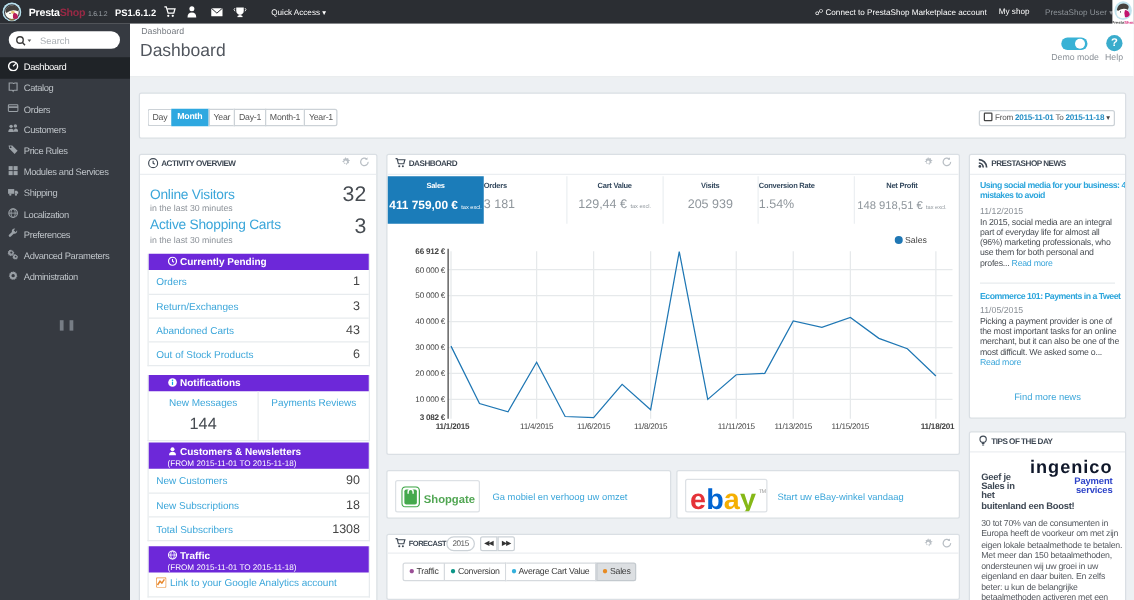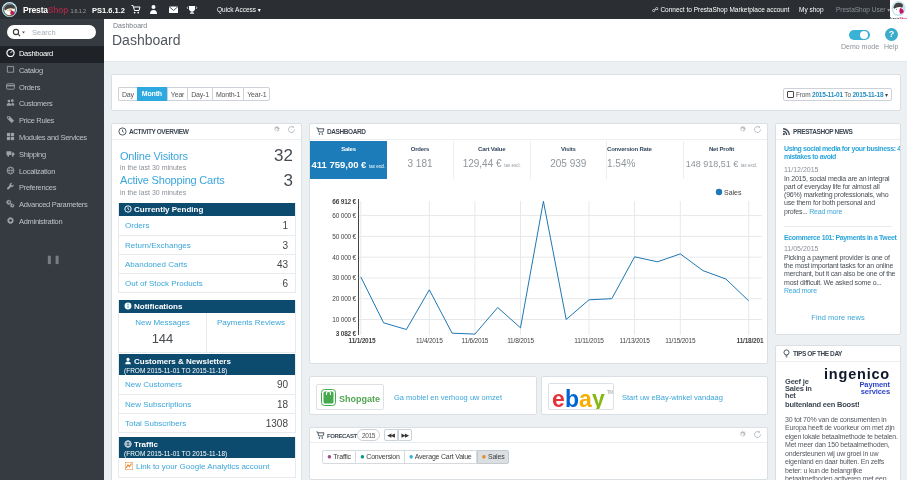--- a/index.html
+++ b/index.html
@@ -1,20 +1,20 @@
 <!DOCTYPE html>
 <html><head>
 <meta charset="utf-8">
 <style>
 *{margin:0;padding:0;box-sizing:border-box}
 html,body{width:907px;height:480px;overflow:hidden;background:#edf0f3;font-family:"Liberation Sans",sans-serif;position:relative}
 .abs{position:absolute}
 .panel{position:absolute;background:#fff;border:1px solid #dadfe4;border-radius:2px;overflow:hidden}
 .phead{height:16px;line-height:15px;border-bottom:1px solid #ebeef1;font-size:6.5px;font-weight:bold;color:#3e4854;padding:0 6px;letter-spacing:-0.4px;position:relative}
-.bluebar{background:#0c4a6e;color:#fff;font-size:8px;font-weight:bold;padding:2px 5px}
+.bluebar{background:#6d28d9;color:#fff;font-size:8px;font-weight:bold;padding:2px 15px}
 .az{color:#3ba6da}
 .row19{position:relative;height:19px;line-height:19px;border-top:1px solid #e7ebee;font-size:8px;padding:0 6px}
 .row19 .nm{position:absolute;right:7px;top:0;color:#444;font-size:10px}
 svg{display:block}
 .mi{height:16.8px;line-height:16.8px;color:#bdc2c7;font-size:7.5px;letter-spacing:-0.3px}
 .ic{width:9px;height:9px;display:inline-block;vertical-align:-1px;margin:0 4px 0 6px}
 .hic{width:9px;height:9px;display:inline-block;vertical-align:-1.5px;margin-right:2px}
 </style>
 </head>
 <body>
@@ -239,21 +239,21 @@
         <svg width="9" height="9" viewBox="0 0 9 9" fill="none" stroke="#b9bfc5" stroke-width="1">
           <path d="M7.5 4.5 a3 3 0 1 1-1-2.2"></path>
           <path d="M7 0.8 v2 h-2" fill="#b9bfc5" stroke="none"></path>
         </svg>
       </span></div>
  <div style="display:flex;margin-top:1px">
   <div style="width:77px;height:38px;background:#1b7cb9;color:#fff;text-align:center">
    <div style="font-size:6px;font-weight:bold;padding-top:5px;letter-spacing:-0.2px">Sales</div>
    <div style="font-size:9.5px;font-weight:bold;padding-top:7px">411 759,00 € <span style="font-size:4.5px;font-weight:normal">tax excl.</span></div>
   </div>
-  <div style="width:67px;height:38px;border-right:1px solid #eceff2;text-align:center">
+  <div style="width:67px;height:38px;border-right:1px solid #eceff2;text-align:left">
    <div style="font-size:6px;font-weight:bold;color:#34495e;padding-top:5px;letter-spacing:-0.2px">Orders</div>
    <div style="font-size:10px;color:#8f969c;padding-top:6px">3 181</div>
   </div>
   <div style="width:76.5px;height:38px;border-right:1px solid #eceff2;text-align:center">
    <div style="font-size:6px;font-weight:bold;color:#34495e;padding-top:5px;letter-spacing:-0.2px">Cart Value</div>
    <div style="font-size:10px;color:#8f969c;padding-top:6px">129,44 € <span style="font-size:4.5px">tax excl.</span></div>
   </div>
   <div style="width:76.5px;height:38px;border-right:1px solid #eceff2;text-align:center">
    <div style="font-size:6px;font-weight:bold;color:#34495e;padding-top:5px;letter-spacing:-0.2px">Visits</div>
    <div style="font-size:10px;color:#8f969c;padding-top:6px">205 939</div>

